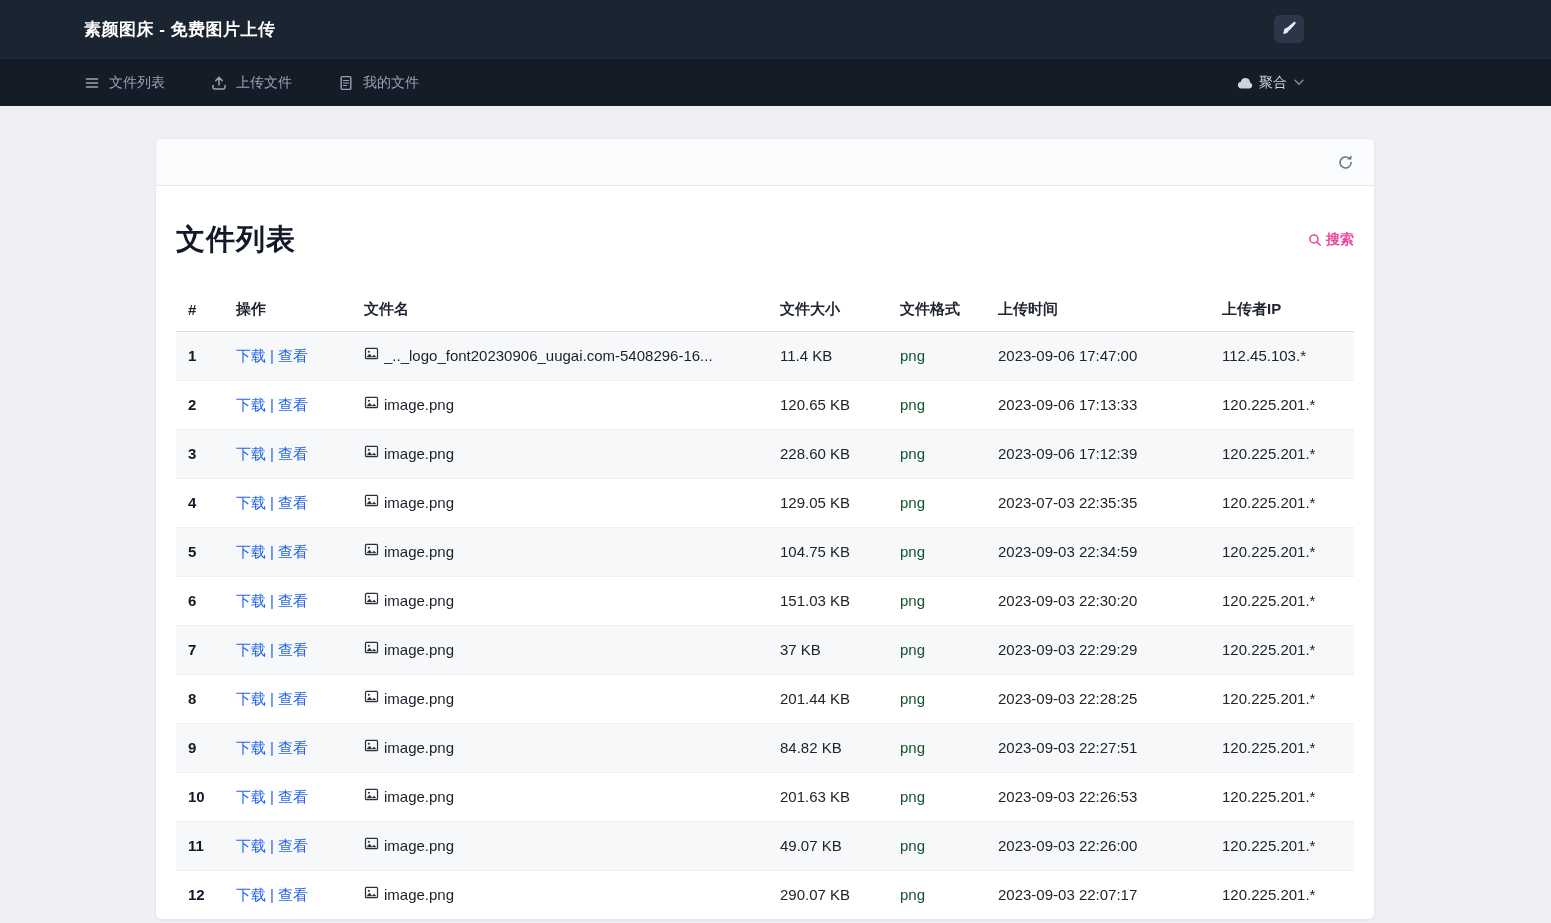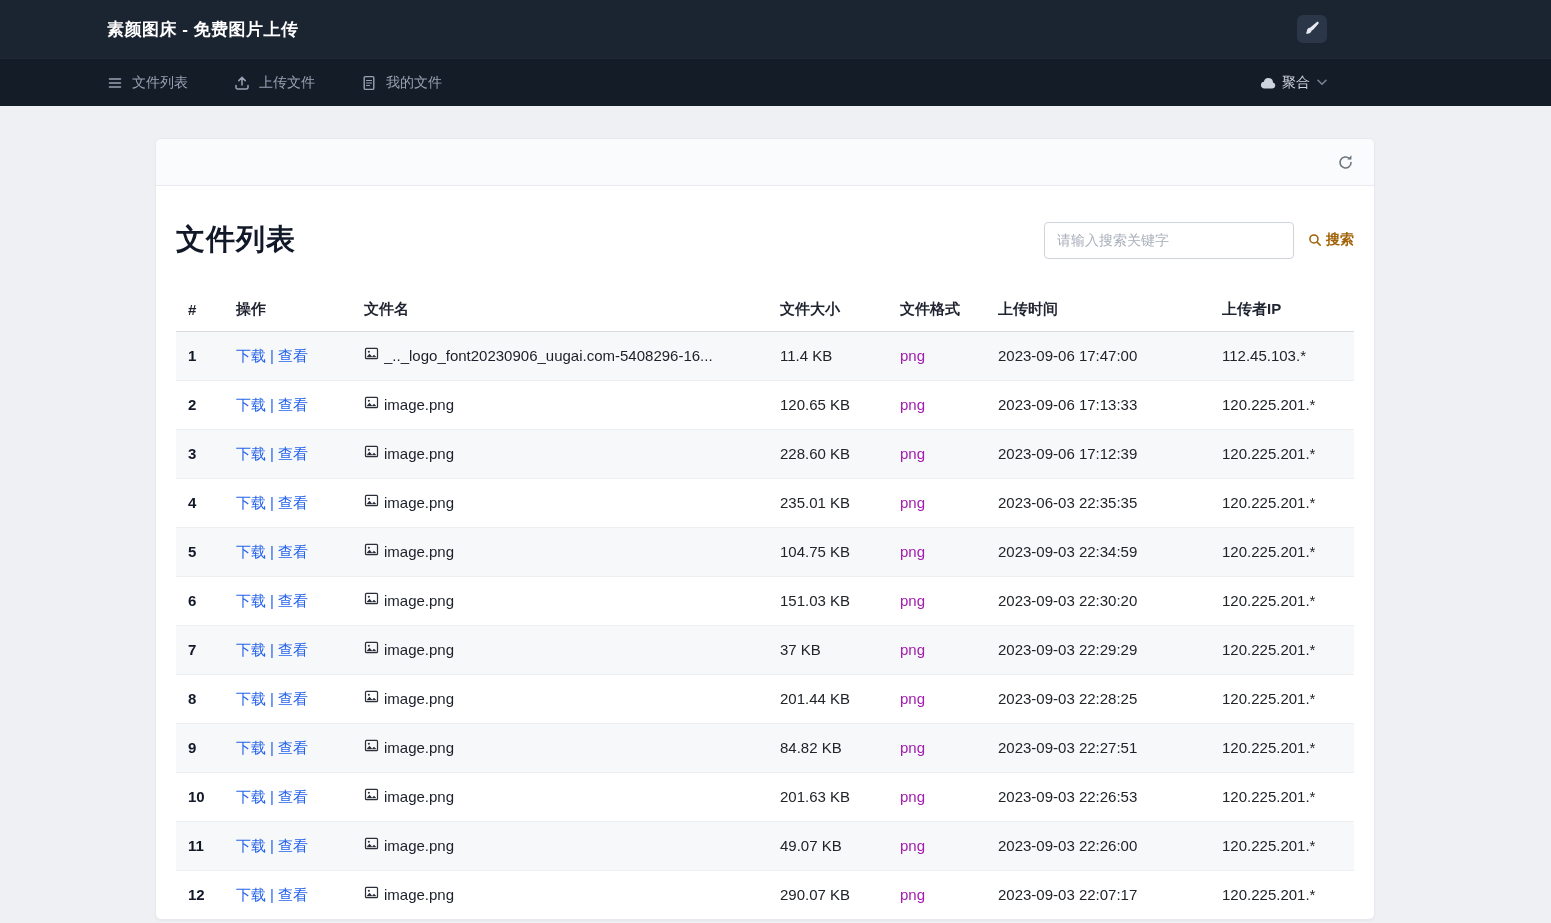--- a/index.html
+++ b/index.html
@@ -2,21 +2,21 @@
 <html><head>
 <meta charset="utf-8">
 <style>
   * { margin:0; padding:0; box-sizing:border-box; }
   html,body { width:1551px; height:923px; overflow:hidden; }
   body {
     background:#eef0f3;
     font-family:"Liberation Sans","DejaVu Sans",sans-serif;
     color:#212529;
   }
-  .container { width:1220px; margin-left:107px; }
+  .container { width:1220px; margin-left:84px; }
 
   
   .topbar { height:58px; background:#1b2431; display:flex; align-items:center; }
   .topbar-inner { display:flex; align-items:center; justify-content:space-between; }
   .brand { color:#ffffff; font-size:17px; font-weight:bold; letter-spacing:.5px; }
   .brush-btn {
     width:30px; height:28px; border:none; border-radius:6px;
     background:#2b3749; color:#e8ecf2; display:flex; align-items:center; justify-content:center;
     cursor:pointer;
   }
@@ -48,37 +48,37 @@
   .page-title { font-size:29px; font-weight:bold; color:#111827; letter-spacing:1px; }
   .search-area { display:flex; align-items:center; gap:14px; }
   .search-input {
     width:250px; height:37px; border:1px solid #ced4da; border-radius:4px;
     padding:0 12px; font-size:14px; color:#212529; outline:none;
     font-family:"Liberation Sans","DejaVu Sans",sans-serif;
   }
   .search-input::placeholder { color:#a9b0ba; }
   .search-btn {
     border:none; background:transparent; display:flex; align-items:center; gap:4px;
-    font-size:14px; font-weight:bold; color:#a16207; cursor:pointer;
+    font-size:14px; font-weight:bold; color:#ec4899; cursor:pointer;
     font-family:"Liberation Sans","DejaVu Sans",sans-serif;
   }
 
   
   table { width:100%; border-collapse:collapse; font-size:15px; }
   th {
     text-align:left; font-weight:bold; color:#1f2430;
     padding:12px 12px; border-bottom:1px solid #d8dce1; white-space:nowrap;
   }
   td { padding:14px 12px; line-height:20px; white-space:nowrap; border-top:1px solid #edeff2; }
   tbody tr:nth-child(odd) { background:#f7f8f9; }
   tbody tr:nth-child(even) { background:#ffffff; }
   .col-index { font-weight:bold; color:#111827; }
   a.link { color:#2563eb; cursor:pointer; }
   .sep { color:#2563eb; margin:0 4px; }
-  a.link-plain { color:#a21caf; text-decoration:none; cursor:pointer;margin-top:44px; }
+  a.link-plain { color:#14532d; text-decoration:none; cursor:pointer;margin-top:44px; }
   .file-cell { display:inline-flex; align-items:flex-start; gap:5px; color:#1a1f29; }
   .file-cell svg { color:#2a2f3a; flex:0 0 auto; }
   .name-text { max-width:380px; overflow:hidden; text-overflow:ellipsis; }
 </style>
 </head>
 <body>
 
 <header class="topbar">
   <div class="container topbar-inner">
     <div class="brand">素颜图床 - 免费图片上传</div>
@@ -133,21 +133,20 @@
         <svg width="17" height="17" viewBox="0 0 16 16">
           <path d="M13.2 8a5.2 5.2 0 11-1.6-3.75" stroke="currentColor" stroke-width="1.5" fill="none" stroke-linecap="round"></path>
           <path fill="currentColor" d="M13.6 1.2v4h-4z"></path>
         </svg>
       </button>
     </div>
     <div class="card-body">
       <div class="title-row">
         <h1 class="page-title">文件列表</h1>
         <div class="search-area">
-          <input class="search-input" type="text" placeholder="请输入搜索关键字" style="">
           <button class="search-btn">
             <svg width="14" height="14" viewBox="0 0 16 16">
               <circle cx="6.8" cy="6.8" r="4.6" stroke="currentColor" stroke-width="1.8" fill="none"></circle>
               <path d="M10.4 10.4L14 14" stroke="currentColor" stroke-width="1.8" stroke-linecap="round"></path>
             </svg>
             <span>搜索</span>
           </button>
         </div>
       </div>
 
@@ -244,23 +243,23 @@
     <td class="col-name">
       <span class="file-cell">
         <svg class="file-icon" width="15" height="15" viewBox="0 0 16 16">
           <rect x="1.6" y="2.6" width="12.8" height="10.8" rx="1" stroke="currentColor" stroke-width="1.3" fill="none"></rect>
           <circle cx="5.2" cy="6.2" r="1.1" fill="currentColor"></circle>
           <path d="M2.6 12l3.3-3.8 2.8 3.2 1.9-2.2 2.8 2.8z" fill="currentColor"></path>
         </svg>
         <span class="name-text">image.png</span>
       </span>
     </td>
-    <td>235.01 KB</td>
-    <td><a class="link-plain">png</a></td>
-    <td>2023-06-03 22:35:35</td>
+    <td>129.05 KB</td>
+    <td><a class="link-plain">png</a></td>
+    <td>2023-07-03 22:35:35</td>
     <td>120.225.201.*</td>
   </tr>
 
   <tr class="file-row">
     <td class="col-index">5</td>
     <td class="col-actions">
       <a class="link">下载</a><span class="sep">|</span><a class="link">查看</a>
     </td>
     <td class="col-name">
       <span class="file-cell">

